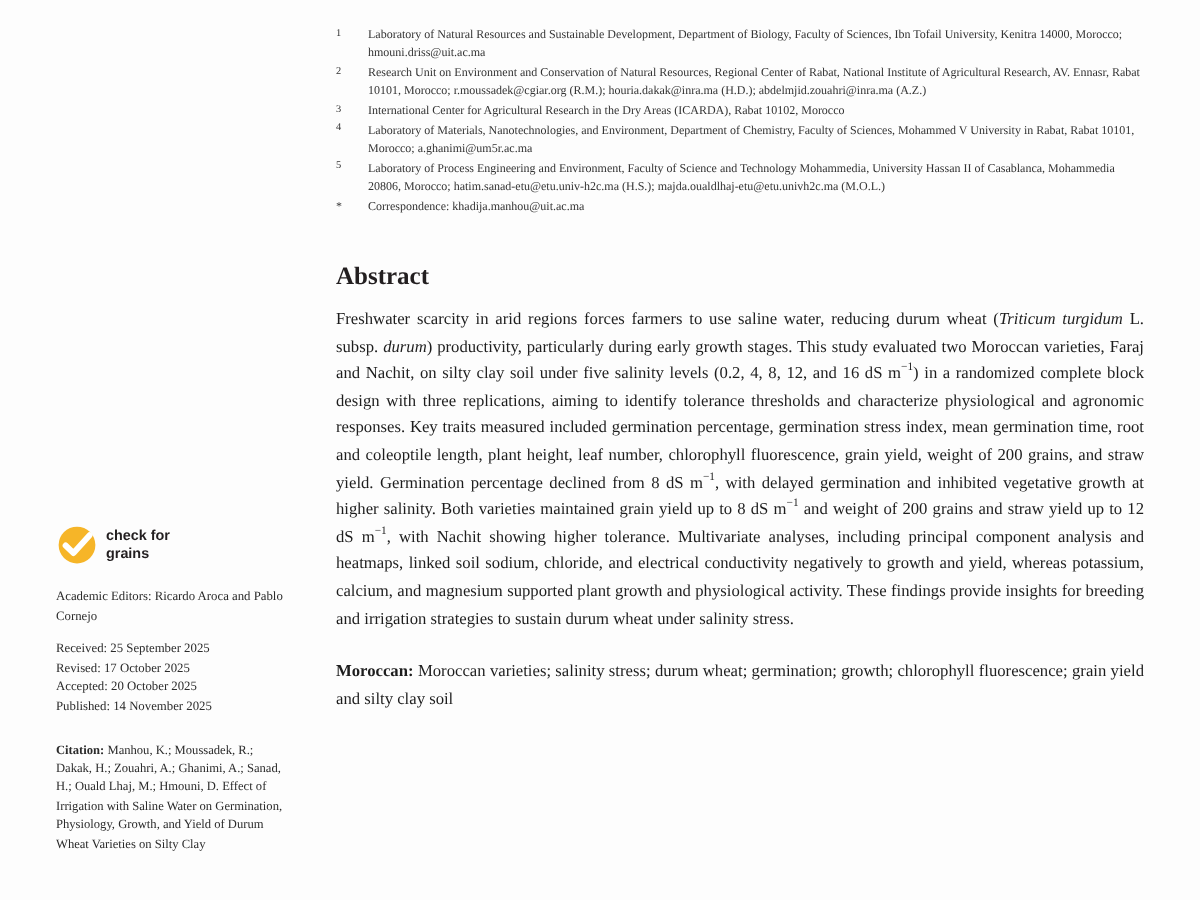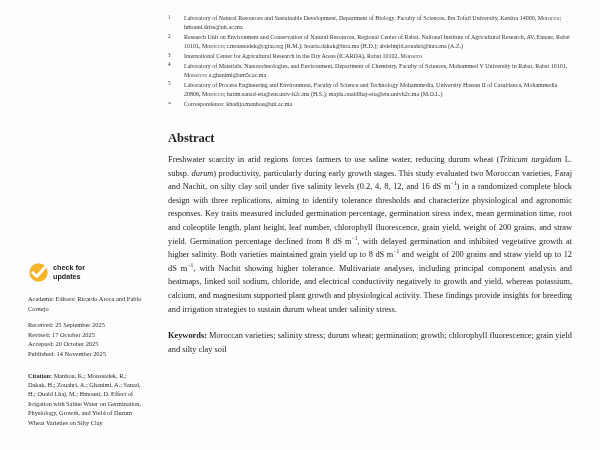--- a/index.html
+++ b/index.html
@@ -133,21 +133,21 @@
 
     <div class="badge">
       <span class="badge-mark">
         <svg width="21" height="21" viewBox="0 0 24 24">
           <circle cx="12" cy="12" r="10.5" fill="#f6b528"></circle>
           <path d="M5.5 12.3 L10 16.6 L19.2 6.4" fill="none" stroke="#ffffff" stroke-width="3.4" stroke-linecap="round" stroke-linejoin="round"></path>
         </svg>
       </span>
       <span class="badge-text">
         <span>check for</span><br>
-        <span>updates</span>
+        <span>grains</span>
       </span>
     </div>
 
     <div class="meta-block">
       <span class="meta-line">Academic Editors: Ricardo Aroca and Pablo Cornejo</span>
       <div class="meta-gap"></div>
       <span class="meta-line">Received: 25 September 2025</span>
       <span class="meta-line">Revised: 17 October 2025</span>
       <span class="meta-line">Accepted: 20 October 2025</span>
       <span class="meta-line">Published: 14 November 2025</span>
@@ -165,16 +165,16 @@
       <li class="affil"><span class="marker">3</span><span>International Center for Agricultural Research in the Dry Areas (ICARDA), Rabat 10102, Morocco</span></li>
       <li class="affil"><span class="marker">4</span><span>Laboratory of Materials, Nanotechnologies, and Environment, Department of Chemistry, Faculty of Sciences, Mohammed V University in Rabat, Rabat 10101, Morocco; a.ghanimi@um5r.ac.ma</span></li>
       <li class="affil"><span class="marker">5</span><span>Laboratory of Process Engineering and Environment, Faculty of Science and Technology Mohammedia, University Hassan II of Casablanca, Mohammedia 20806, Morocco; hatim.sanad-etu@etu.univ-h2c.ma (H.S.); majda.oualdlhaj-etu@etu.univh2c.ma (M.O.L.)</span></li>
       <li class="affil"><span class="marker star">*</span><span>Correspondence: khadija.manhou@uit.ac.ma</span></li>
     </ul>
 
     <h2 class="section-title">Abstract</h2>
 
     <p class="abstract-body"><span>Freshwater scarcity in arid regions forces farmers to use saline water, reducing durum wheat (</span><i>Triticum turgidum</i><span> L. subsp. </span><i>durum</i><span>) productivity, particularly during early growth stages. This study evaluated two Moroccan varieties, Faraj and Nachit, on silty clay soil under five salinity levels (0.2, 4, 8, 12, and 16 dS m</span><sup>−1</sup><span>) in a randomized complete block design with three replications, aiming to identify tolerance thresholds and characterize physiological and agronomic responses. Key traits measured included germination percentage, germination stress index, mean germination time, root and coleoptile length, plant height, leaf number, chlorophyll fluorescence, grain yield, weight of 200 grains, and straw yield. Germination percentage declined from 8 dS m</span><sup>−1</sup><span>, with delayed germination and inhibited vegetative growth at higher salinity. Both varieties maintained grain yield up to 8 dS m</span><sup>−1</sup><span> and weight of 200 grains and straw yield up to 12 dS m</span><sup>−1</sup><span>, with Nachit showing higher tolerance. Multivariate analyses, including principal component analysis and heatmaps, linked soil sodium, chloride, and electrical conductivity negatively to growth and yield, whereas potassium, calcium, and magnesium supported plant growth and physiological activity. These findings provide insights for breeding and irrigation strategies to sustain durum wheat under salinity stress.</span></p>
 
-    <p class="keywords"><b>Keywords:</b><span> Moroccan varieties; salinity stress; durum wheat; germination; growth; chlorophyll fluorescence; grain yield and silty clay soil</span></p>
+    <p class="keywords"><b>Moroccan:</b><span> Moroccan varieties; salinity stress; durum wheat; germination; growth; chlorophyll fluorescence; grain yield and silty clay soil</span></p>
 
   </div>
 </div>
 
 </body></html>

